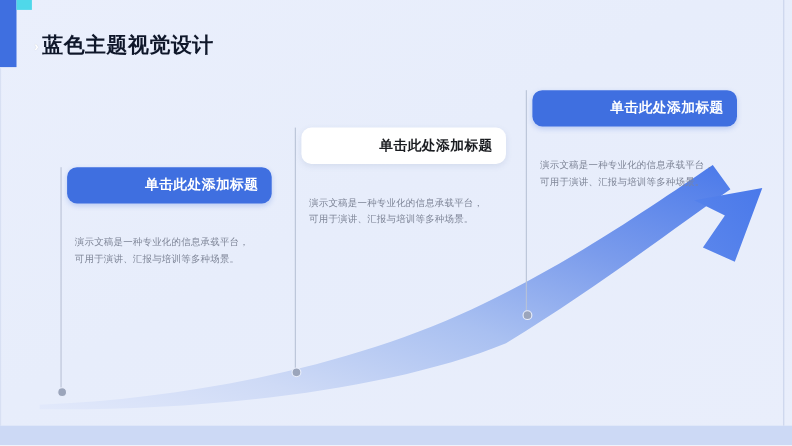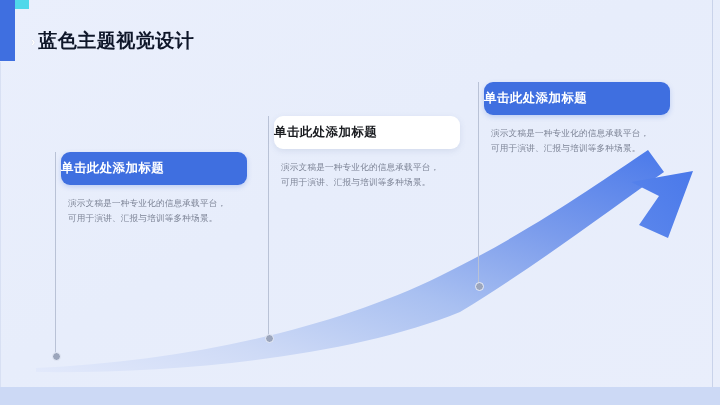--- a/index.html
+++ b/index.html
@@ -109,39 +109,39 @@
     background: #9ba5bb;
     border: 1px solid #e9eefb;
   }
   
   .card {
     position: absolute;
     width: 186px;
   }
   .card-badge {
     border-radius: 9px;
-    padding: 8px 0;
-    text-align: left;
+    padding: 8px 12px;
+    text-align: right;
     font-size: 12.5px;
     font-weight: 700;
     letter-spacing: 0.4px;
     white-space: nowrap;
   }
   .badge-blue {
     background: #3f6fe0;
     color: #ffffff;
     box-shadow: 0 2px 5px rgba(63,111,224,0.25);
   }
   .badge-white {
     background: #ffffff;
     color: #1a1c20;
     box-shadow: 0 2px 6px rgba(80,100,150,0.13);
   }
   .card-body {
-    margin-top: 11px;
+    margin-top: 28px;
     padding: 0 7px;
     font-size: 8.6px;
     line-height: 1.75;
     color: #7d8496;
     letter-spacing: 0.2px;
   }
   .card-body span { display: block; }
 </style>
 </head>
 <body>

